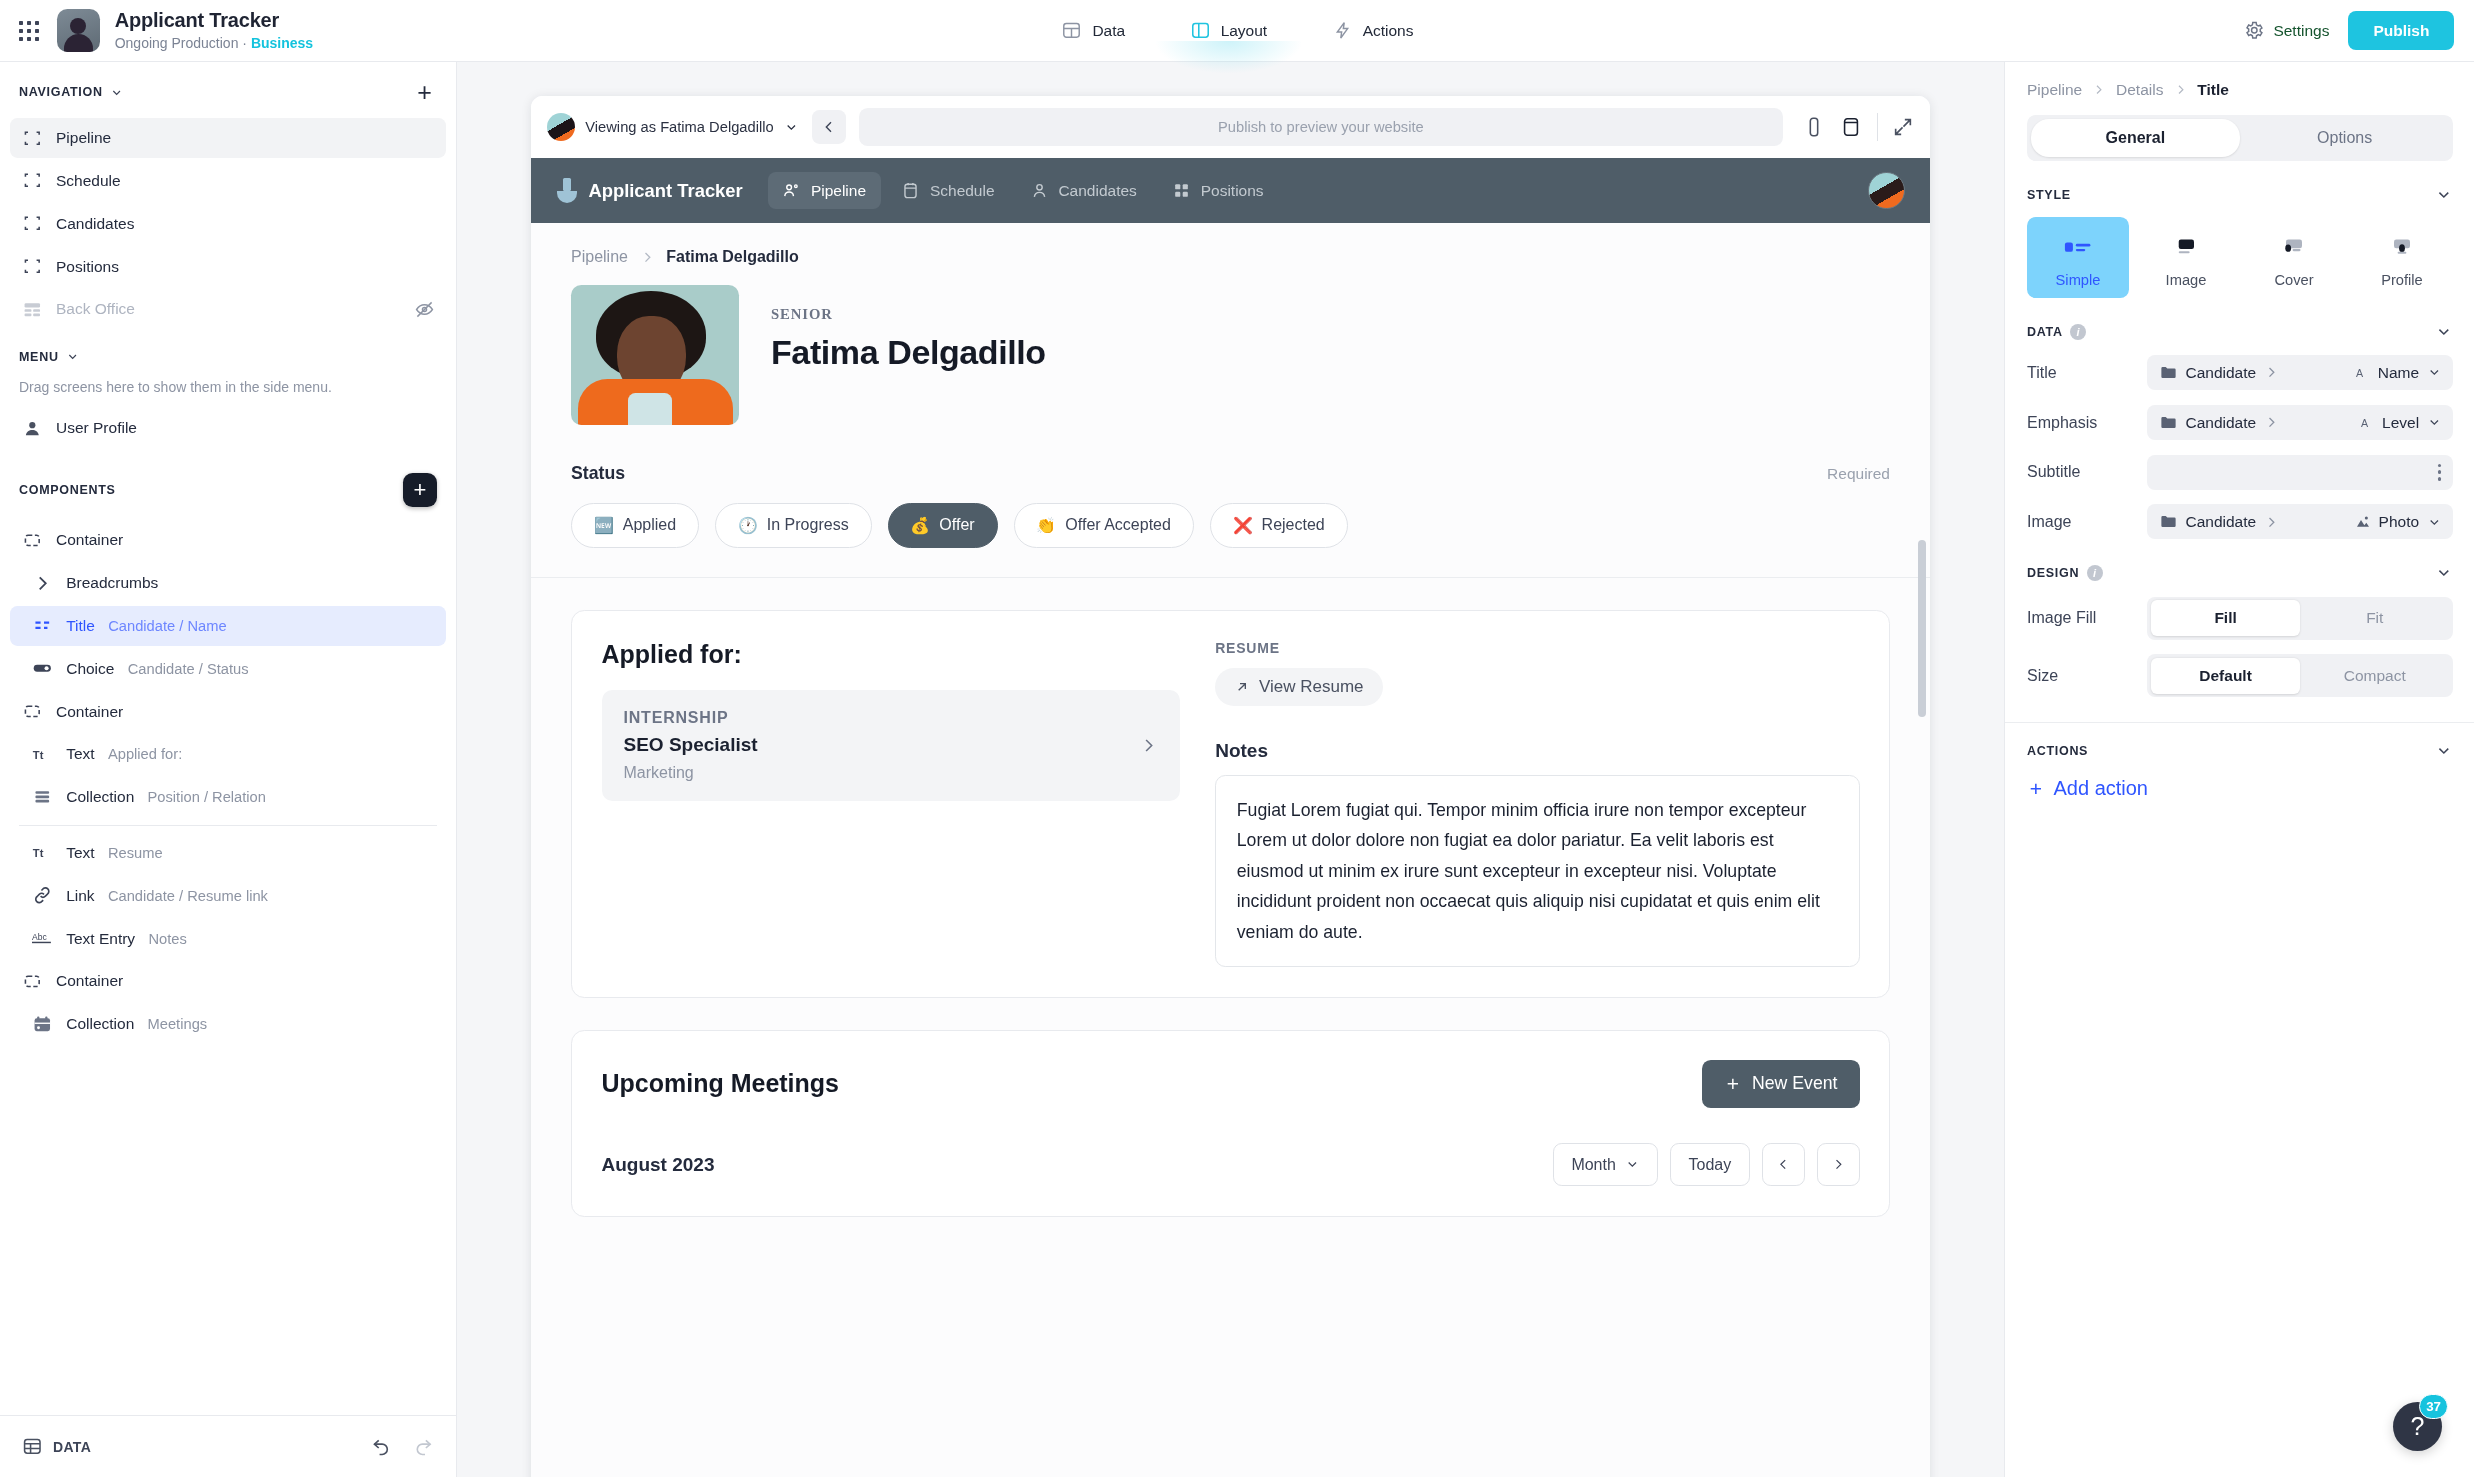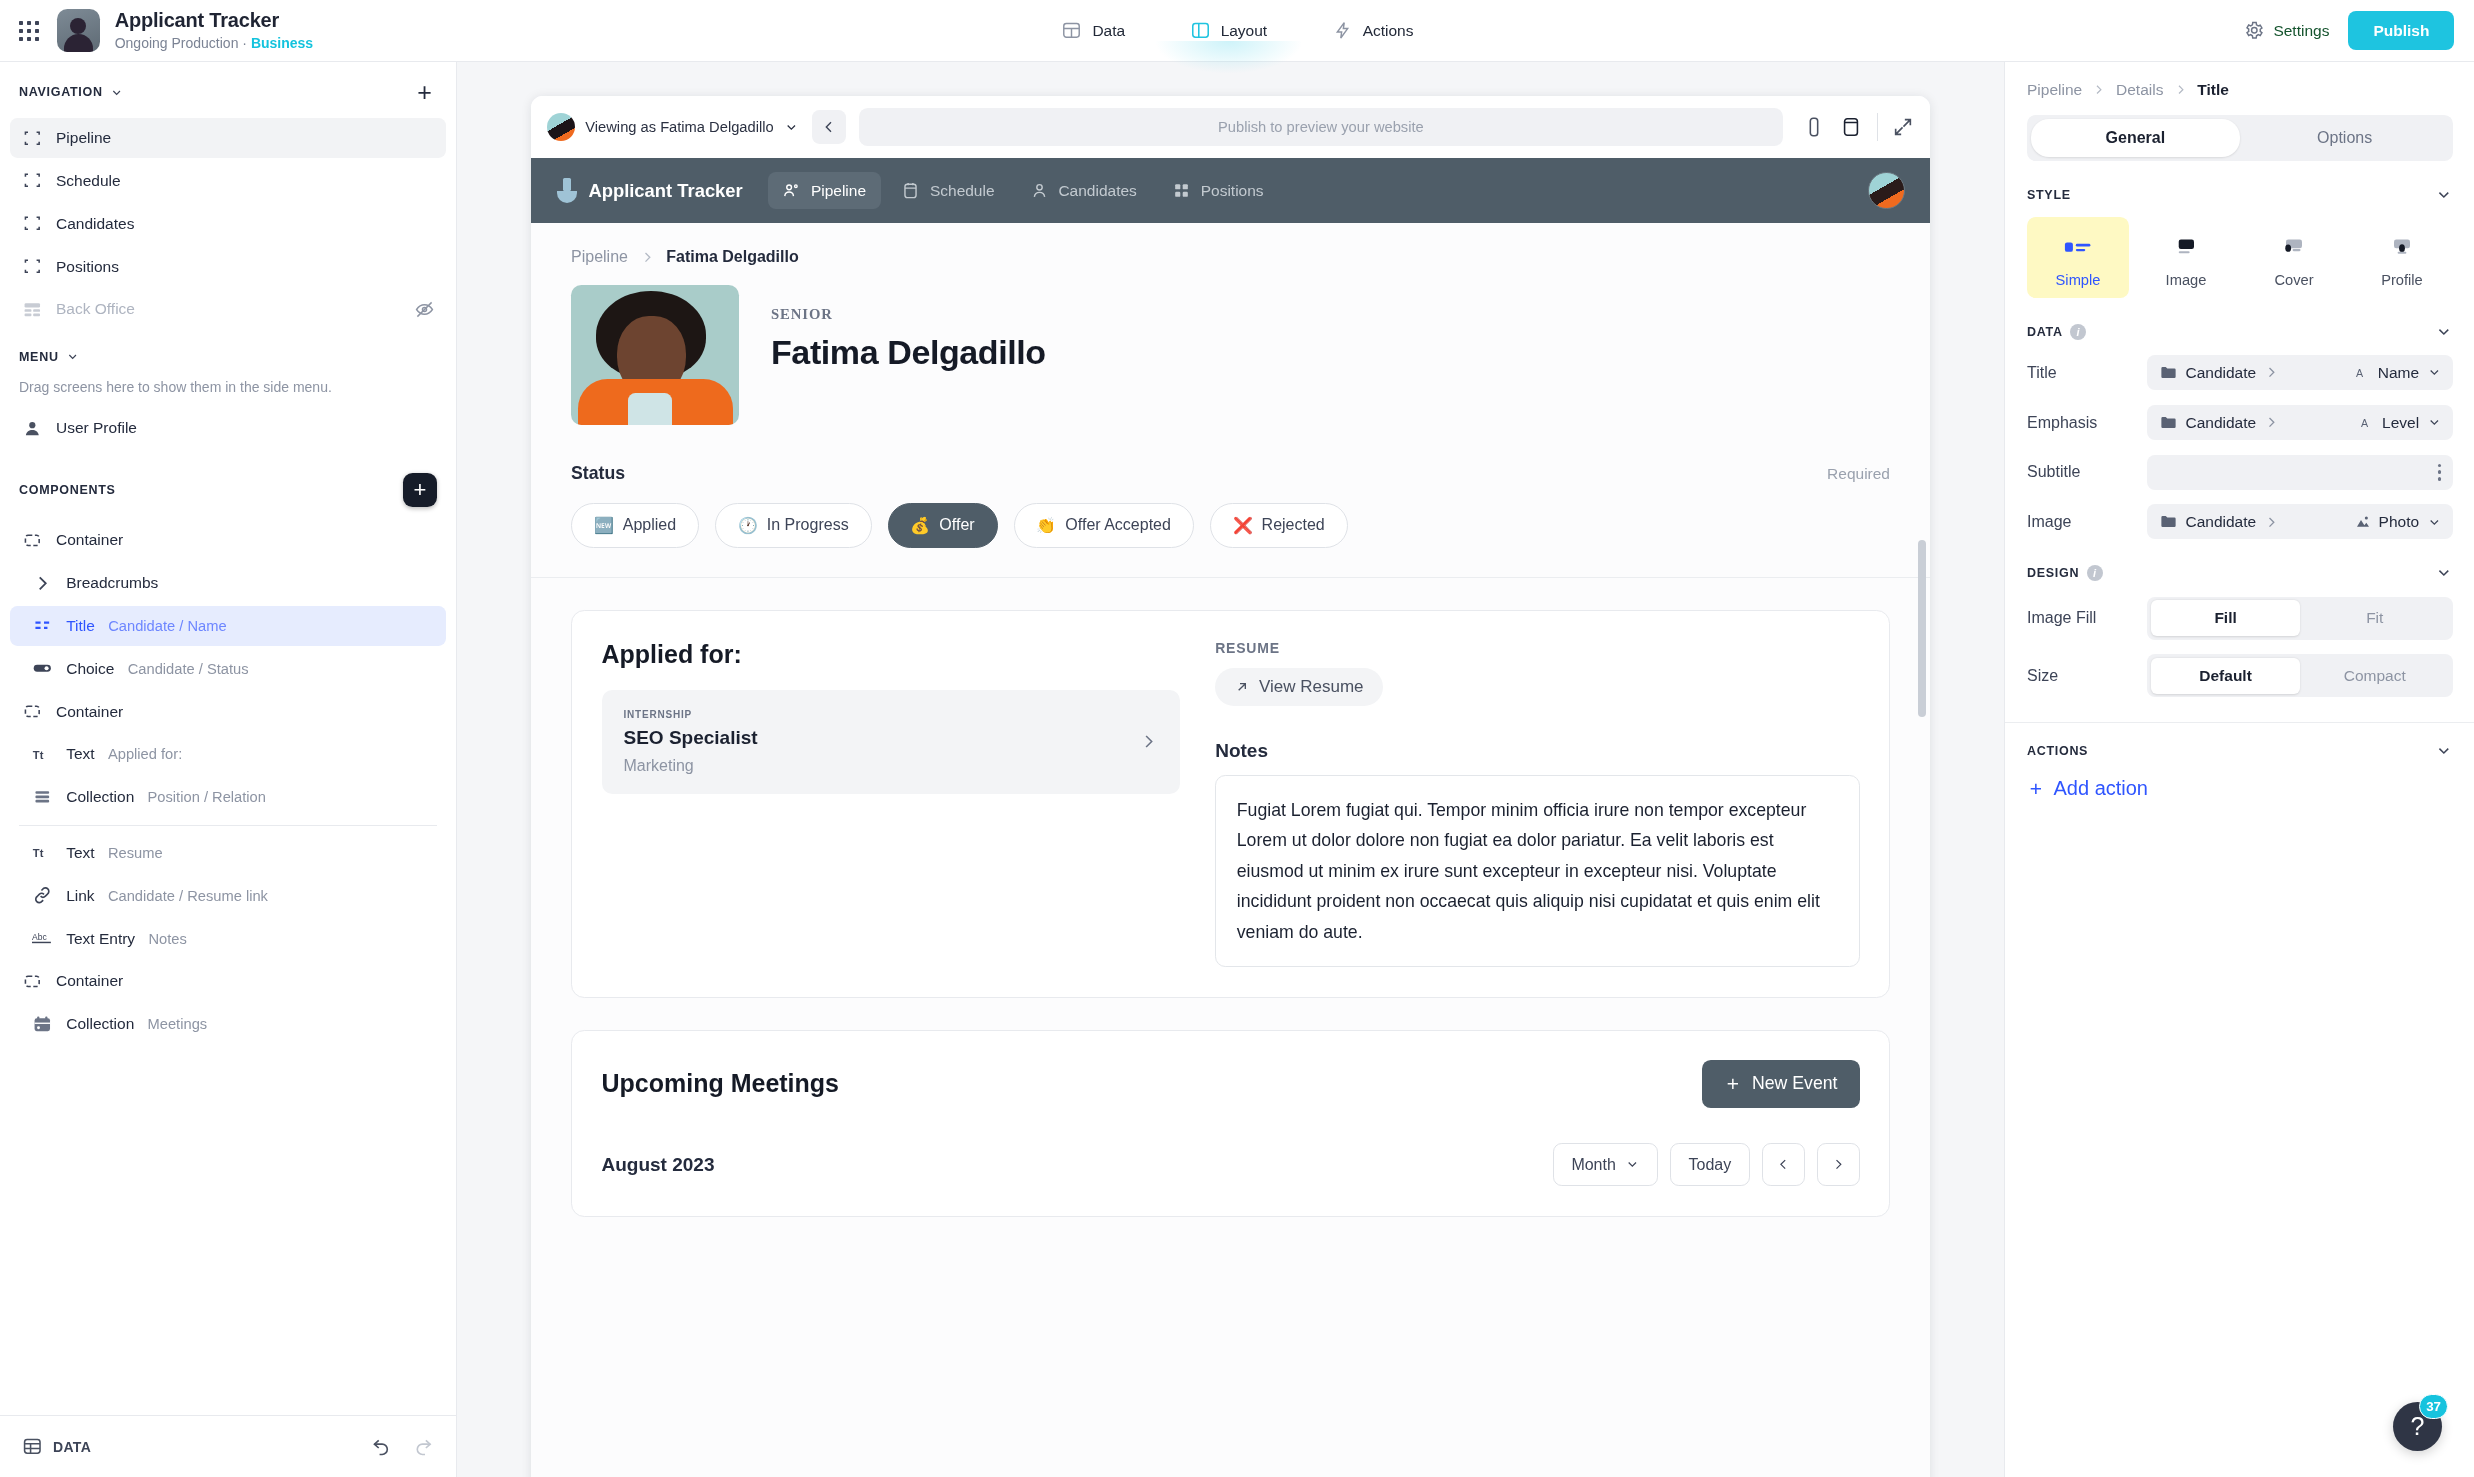--- a/index.html
+++ b/index.html
@@ -144,21 +144,21 @@
   .chip.on { background:#4f5d68; color:#fff; border-color:#4f5d68; }
   .sep-line { height:0.7px; background:#ebedf0; margin: 0 -40px; }
 
   .card { border:0.7px solid #e8eaee; border-radius:13.3px; margin: 32px 0 0 0; padding: 29.5px;
     display:flex; gap:35px; background:#fff;}
   .col-l { width: 46%; }
   .col-r { flex:1; }
   .card-h { font-size:25px; font-weight:bold; color:#151a26; }
   .pos-item { background:#f3f4f6; border-radius:10.3px; padding: 19px 22px; margin-top:20.6px;
     display:flex; align-items:center; cursor:pointer;}
-  .pos-kicker { font-size:10px; font-weight:bold; letter-spacing:0.8px; color:#6c7486; }
+  .pos-kicker { font-size:16px; font-weight:bold; letter-spacing:0.8px; color:#6c7486; }
   .pos-title { font-size:19px; font-weight:bold; color:#1b2130; margin-top:7.4px;}
   .pos-sub { font-size:16px; color:#8d94a3; margin-top:7.4px;}
   .pos-chev { margin-left:auto; }
   .mini-lbl { font-size:14px; font-weight:bold; letter-spacing:0.8px; color:#6c7486; }
   .view-btn { display:inline-flex; align-items:center; gap:8.8px; background:#f3f4f6; border-radius:29.5px;
     padding: 8.8px 19px; font-size:17px; color:#4a5161; margin-top:11.8px; cursor:pointer;}
   .notes-lbl { font-size:19px; font-weight:600; color:#242b3d; margin-top:34px;}
   .notes-box { border:0.7px solid #e3e6ea; border-radius:10.3px; padding: 19px 20.6px; margin-top:13.3px;
     font-size:17.7px; line-height:1.72; color:#1b2130; cursor:text;}
 
@@ -190,21 +190,21 @@
   .segmented { display:flex; background:#f0f1f4; border-radius:8.8px; padding:3.7px; margin-top:16px; }
   .seg { flex:1; text-align:center; font-size:16px; padding: 10.3px 0; border-radius:18px; color:#6c7486; cursor:pointer;}
   .seg.on { background:#fff; color:#1b2130; font-weight:bold; box-shadow:0 0.7px 2.2px rgba(0,0,0,.12); }
   .r-sec { display:flex; align-items:center; margin-top: 25px; }
   .r-sec-t { font-size:12.5px; font-weight:bold; letter-spacing:0.7px; color:#242b3d; }
   .info-i { width:16px;height:16px;border-radius:50%;background:#c2c7d0;color:#fff;font-size:11px;
     display:inline-flex;align-items:center;justify-content:center;margin-left:7.4px;font-weight:bold;font-style:italic;}
   .r-chev { margin-left:auto; }
   .styles { display:flex; gap:5.9px; margin-top:13.3px; }
   .style-opt { flex:1; border-radius:8.8px; padding: 13.3px 4.4px 10.3px 4.4px; text-align:center; cursor:pointer; }
-  .style-opt.on { background:#fef9c3; }
+  .style-opt.on { background:#7dd3fc; }
   .style-opt.on .so-lbl { color:#2f55ff; }
   .so-art { height:34px; display:flex; align-items:center; justify-content:center; }
   .so-lbl { font-size:14.7px; color:#4a5161; margin-top:7.4px; }
   .field { display:flex; align-items:center; margin-top:14.7px; gap:10.3px;}
   .f-lbl { width:110px; flex:0 0 110px; font-size:16px; color:#3d4457; }
   .f-val { flex:1; height:35px; background:#f0f1f4; border-radius:8px; display:flex; align-items:center;
     padding: 0 11.8px; gap:7.4px; font-size:15.5px; color:#242b3d; cursor:pointer; overflow:hidden;}
   .f-src { max-width:87px; overflow:hidden; white-space:nowrap; text-overflow:clip; }
   .f-end { margin-left:auto; display:flex; align-items:center; gap:7.4px;}
   .kebab { margin-left:auto; display:flex; flex-direction:column; gap:2.9px; }

